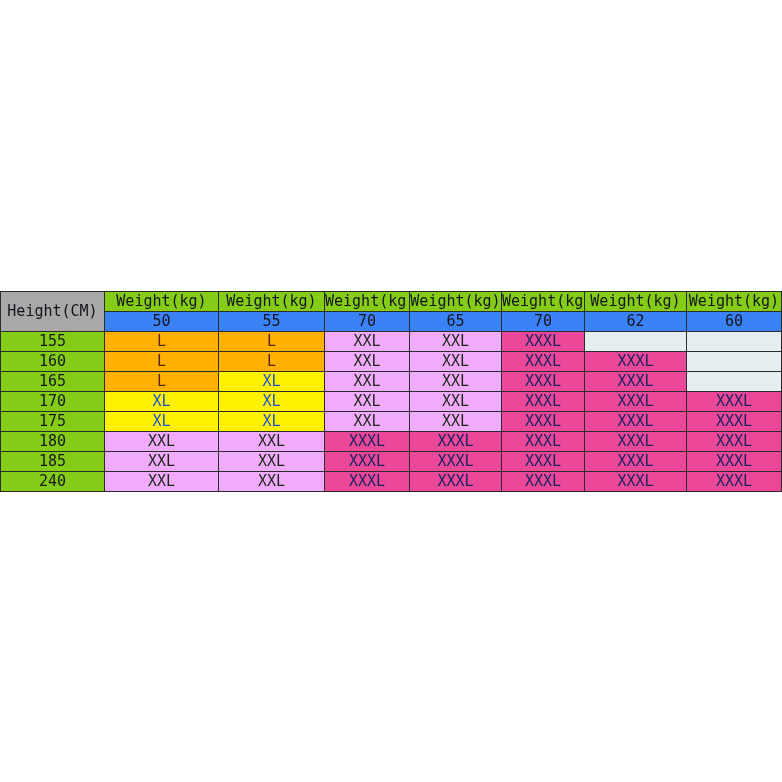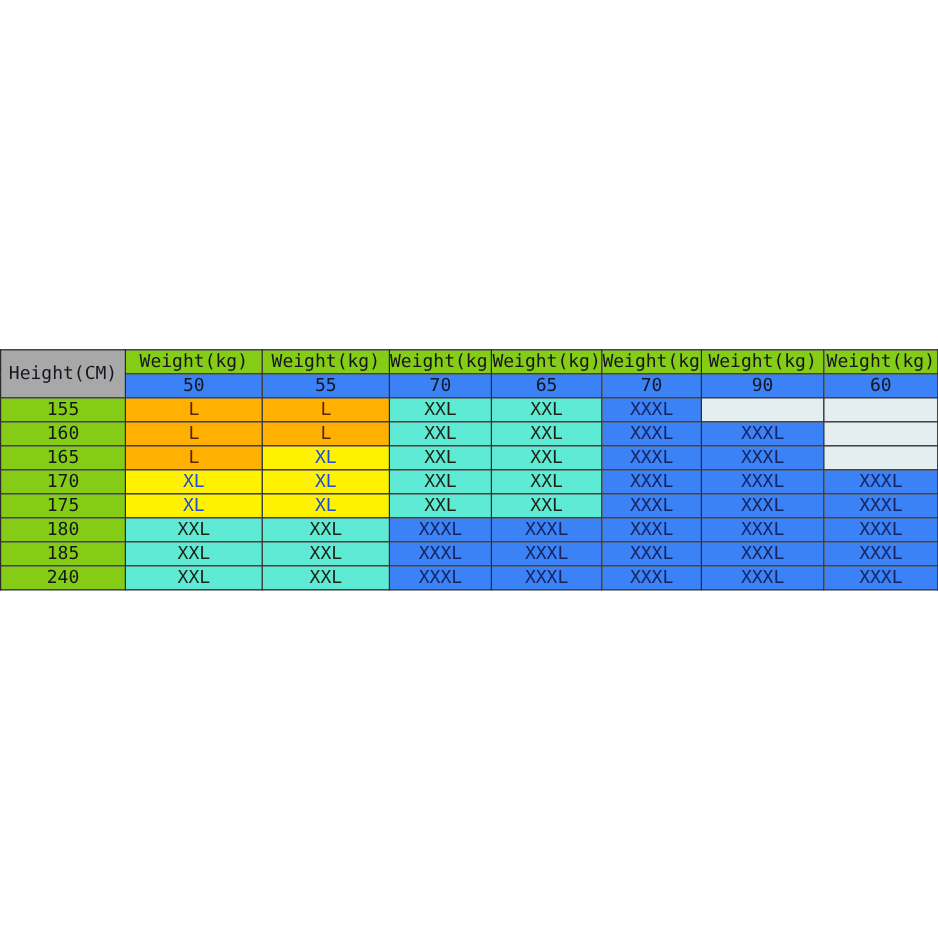--- a/index.html
+++ b/index.html
@@ -73,25 +73,25 @@
   
   .c-L {
     background: #ffb000;
     color: #5a2408;
   }
   .c-XL {
     background: #fff200;
     color: #1d4ed8;
   }
   .c-XXL {
-    background: #5eead4;
+    background: #f0abfc;
     color: #1d2417;
   }
   .c-XXXL {
-    background: #3b82f6;
+    background: #ec4899;
     color: #16235e;
   }
   .c-empty {
     background: #e4eef1;
     color: #e4eef1;
   }
 
   
   col.c-height { width: 104px; }
   col.c-w50    { width: 114px; }
@@ -127,21 +127,21 @@
         <th class="hdr-weight">Weight(kg)</th>
         <th class="hdr-weight">Weight(kg)</th>
         <th class="hdr-weight">Weight(kg)</th>
       </tr>
       <tr>
         <th class="hdr-weightval">50</th>
         <th class="hdr-weightval">55</th>
         <th class="hdr-weightval">70</th>
         <th class="hdr-weightval">65</th>
         <th class="hdr-weightval">70</th>
-        <th class="hdr-weightval">90</th>
+        <th class="hdr-weightval">62</th>
         <th class="hdr-weightval">60</th>
       </tr>
     </thead>
     <tbody id="chart-body">
         <tr>
           <td class="h-cell">155</td>
           <td class="c-L">L</td>
           <td class="c-L">L</td>
           <td class="c-XXL">XXL</td>
           <td class="c-XXL">XXL</td>

